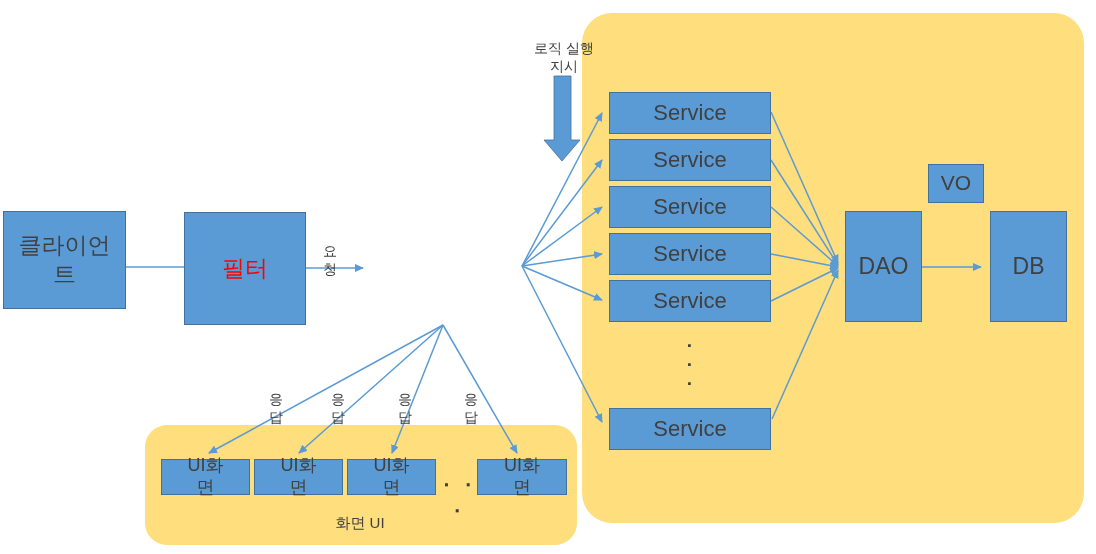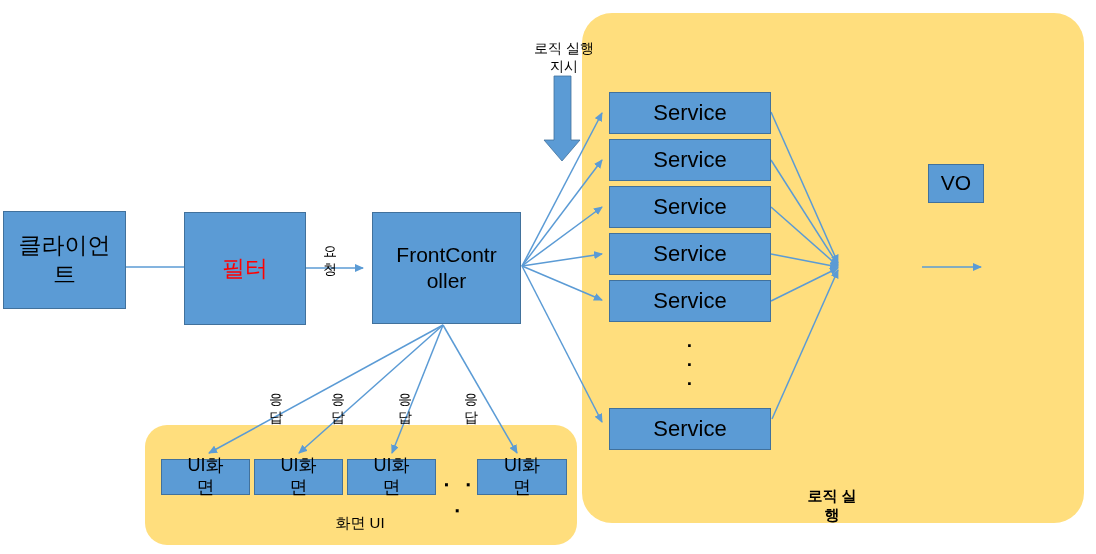--- a/index.html
+++ b/index.html
@@ -6,37 +6,37 @@
   .stage{
     position:relative;width:1096px;height:554px;background:#ffffff;
     font-family:"Liberation Sans","DejaVu Sans",sans-serif;overflow:hidden;
   }
   .container{position:absolute;background:#FFDE7D;}
   .container.logic{left:582px;top:13px;width:502px;height:510px;border-radius:30px;}
   .container.screen{left:145px;top:425px;width:432px;height:120px;border-radius:22px;}
   svg.arrows{position:absolute;left:0;top:0;z-index:5;}
   .box{
     position:absolute;background:#5B9BD5;border:1.5px solid #41719C;
-    color:#000000;display:flex;align-items:center;justify-content:center;
+    color:#404040;display:flex;align-items:center;justify-content:center;
     text-align:center;white-space:pre-line;box-sizing:border-box;z-index:10;
     line-height:1.25;
   }
   .box.client{left:3px;top:211px;width:123px;height:98px;font-size:23px;}
   .box.filter{left:184px;top:212px;width:122px;height:113px;font-size:23px;color:#FF0000;}
   .box.fc{left:372px;top:212px;width:149px;height:112px;font-size:21px;}
   .box.service{left:609px;width:162px;height:42px;font-size:22px;}
   .box.s1{top:92px;}  .box.s2{top:139px;} .box.s3{top:186px;}
   .box.s4{top:233px;} .box.s5{top:280px;} .box.s6{top:408px;}
   .box.dao{left:845px;top:211px;width:77px;height:111px;font-size:23px;}
   .box.vo{left:928px;top:164px;width:56px;height:39px;font-size:21px;}
   .box.db{left:990px;top:211px;width:77px;height:111px;font-size:23px;}
   .box.ui{top:459px;width:89px;height:36px;font-size:18px;line-height:1.2;}
   .box.u1{left:161px;} .box.u2{left:254px;} .box.u3{left:347px;} .box.u4{left:477px;width:90px;}
   .lbl{
-    position:absolute;color:#000000;font-size:14px;line-height:1.25;
+    position:absolute;color:#404040;font-size:14px;line-height:1.25;
     text-align:center;white-space:pre-line;z-index:20;
   }
   .lbl.instruction{left:516px;top:40px;width:96px;}
   .lbl.request{left:316px;top:243px;width:28px;}
   .lbl.resp{top:391px;width:28px;}
   .lbl.r1{left:262px;} .lbl.r2{left:324px;} .lbl.r3{left:391px;} .lbl.r4{left:457px;}
   .lbl.logic-name{left:792px;top:487px;width:80px;font-weight:bold;font-size:15px;}
   .lbl.screen-name{left:320px;top:514px;width:80px;font-weight:normal;font-size:15px;}
   .lbl.hdots{left:437px;top:472px;width:46px;font-size:21px;font-weight:bold;letter-spacing:5px;}
   .lbl.vdots{left:682px;top:336px;width:16px;font-size:19px;font-weight:bold;line-height:19px;}
@@ -79,31 +79,31 @@
       <line x1="772" y1="419" x2="838" y2="270" marker-end="url(#ah)"></line>
 
       <line x1="922" y1="267" x2="981" y2="267" marker-end="url(#ah)"></line>
     </g>
     <polygon points="554,76 571,76 571,140 580,140 562,161 544,140 554,140" fill="#5B9BD5" stroke="#41719C" stroke-width="0.8"></polygon>
   </svg>
 
   <div class="box client">클라이언
 트</div>
   <div class="box filter">필터</div>
-  <div class="box fc">FrontContr
-oller</div>
 
   <div class="box service s1">Service</div>
   <div class="box service s2">Service</div>
   <div class="box service s3">Service</div>
   <div class="box service s4">Service</div>
   <div class="box service s5">Service</div>
   <div class="box service s6">Service</div>
 
+  <div class="box dao">DAO</div>
   <div class="box vo">VO</div>
+  <div class="box db">DB</div>
 
   <div class="box ui u1">UI화
 면</div>
   <div class="box ui u2">UI화
 면</div>
   <div class="box ui u3">UI화
 면</div>
   <div class="box ui u4">UI화
 면</div>
 
@@ -112,21 +112,19 @@
   <div class="lbl request">요
 청</div>
   <div class="lbl resp r1">응
 답</div>
   <div class="lbl resp r2">응
 답</div>
   <div class="lbl resp r3">응
 답</div>
   <div class="lbl resp r4">응
 답</div>
-  <div class="lbl logic-name">로직 실
-행</div>
   <div class="lbl screen-name">화면 UI</div>
   <div class="lbl hdots">∙ ∙ ∙</div>
   <div class="lbl vdots">·
 ·
 ·</div>
 
 </div>
 
 </body></html>

